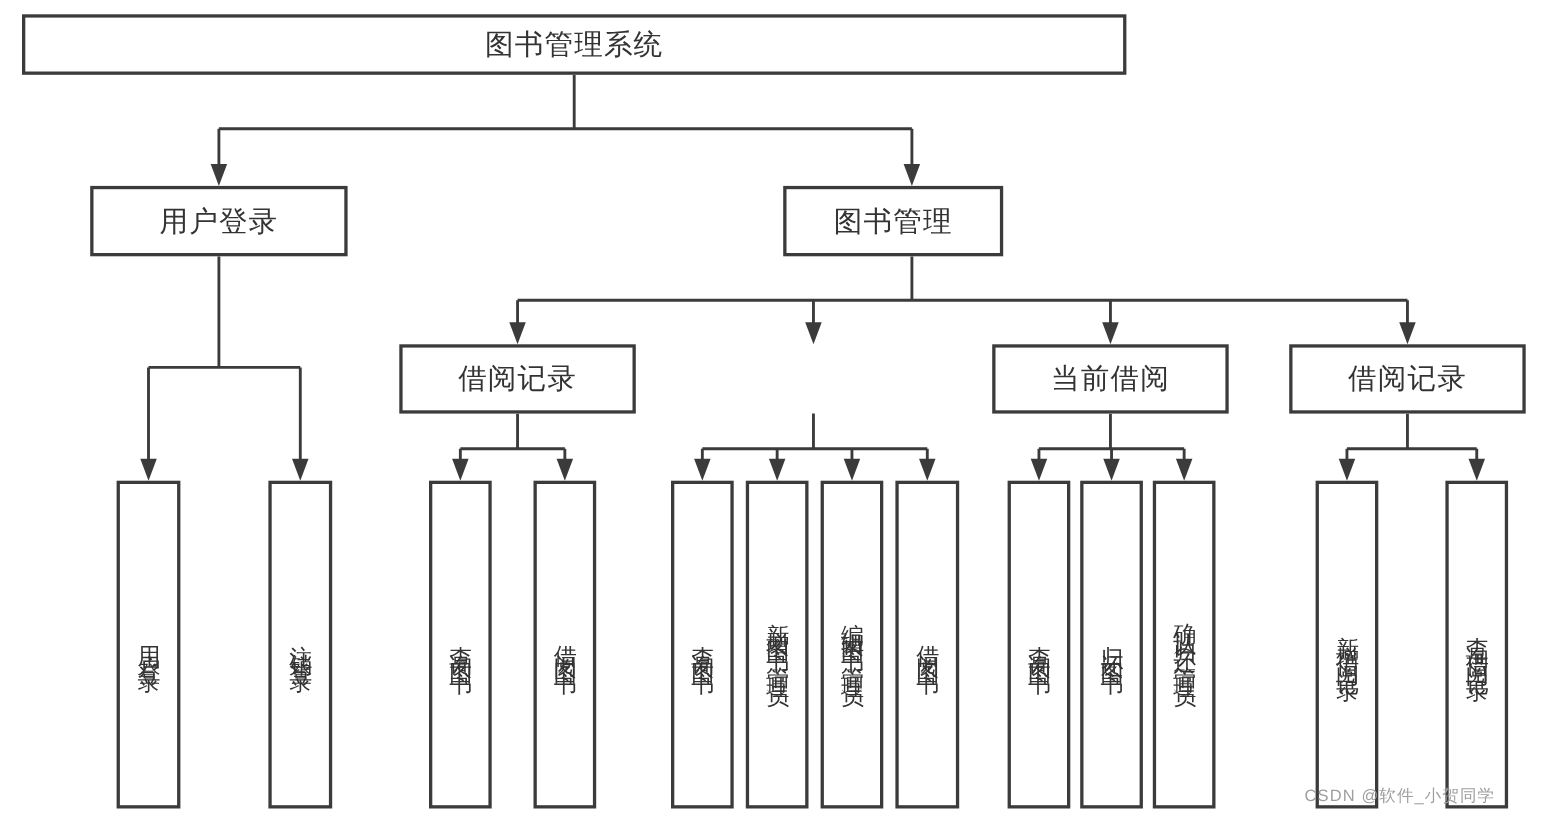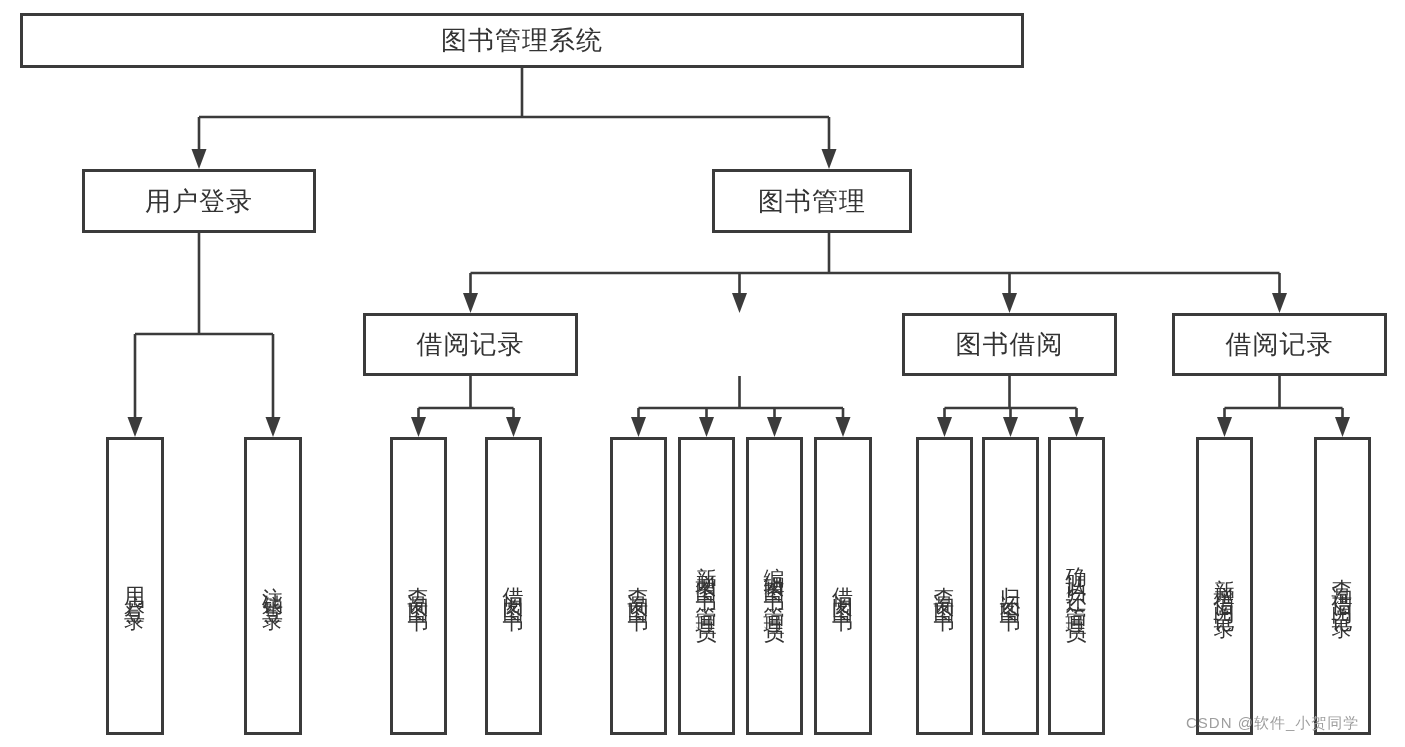--- a/index.html
+++ b/index.html
@@ -89,21 +89,21 @@
       <polygon points="1335,417 1350,417 1342.5,437"></polygon>
     </g>
   </svg>
 
   <div class="node node-h" style="left:20px; top:13px; width:1004px; height:55px;">图书管理系统</div>
 
   <div class="node node-h" style="left:82px; top:169px; width:234px; height:64px;">用户登录</div>
   <div class="node node-h" style="left:712px; top:169px; width:200px; height:64px;">图书管理</div>
 
   <div class="node node-h" style="left:363px; top:313px; width:215px; height:63px;">借阅记录</div>
-  <div class="node node-h" style="left:902px; top:313px; width:215px; height:63px;">图书借阅</div>
+  <div class="node node-h" style="left:902px; top:313px; width:215px; height:63px;">当前借阅</div>
   <div class="node node-h" style="left:1172px; top:313px; width:215px; height:63px;">借阅记录</div>
 
   <div class="node node-v" style="left:106px; top:437px; width:58px; height:298px;">
     <span class="vtext">用户登录</span>
   </div>
   <div class="node node-v" style="left:244px; top:437px; width:58px; height:298px;">
     <span class="vtext">注销登录</span>
   </div>
 
   <div class="node node-v" style="left:390px; top:437px; width:57px; height:298px;">

